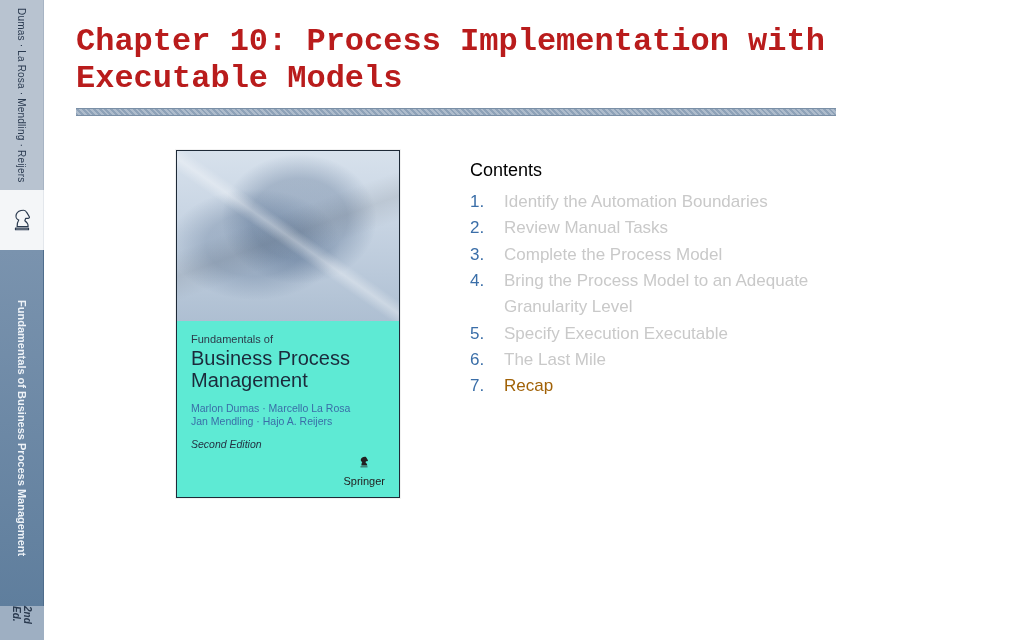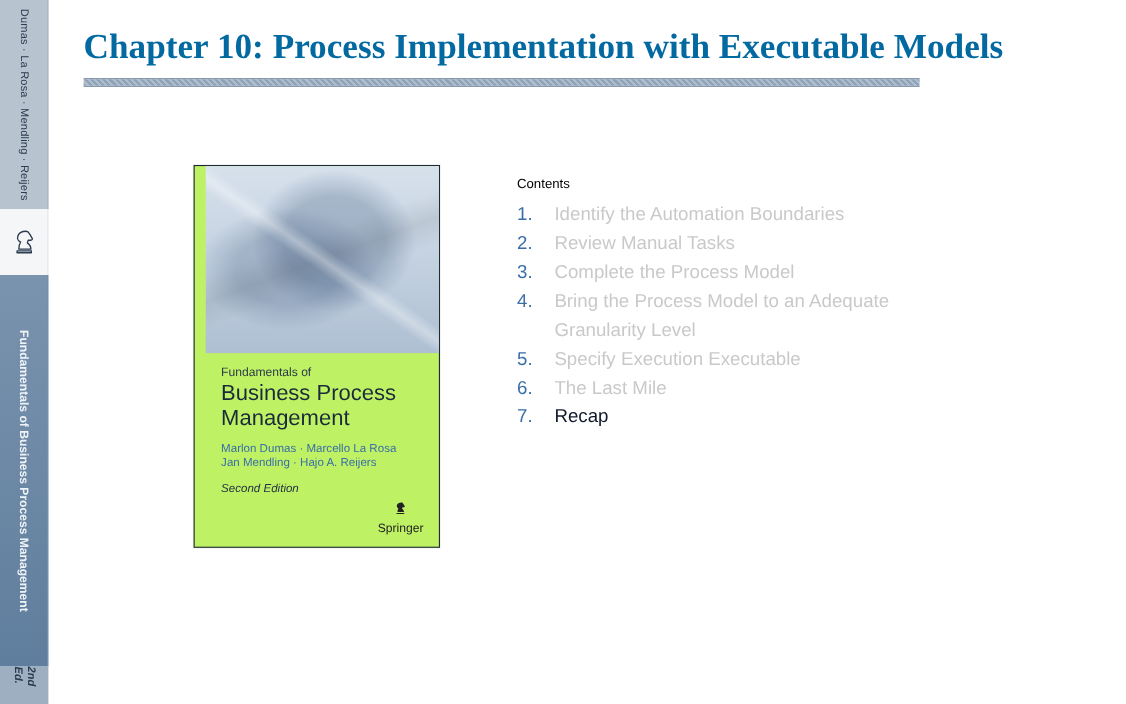--- a/index.html
+++ b/index.html
@@ -43,39 +43,38 @@
     display: flex; align-items: center; justify-content: center;
     writing-mode: vertical-rl; text-orientation: mixed;
     font-size: 10px; font-style: italic; color: #2a3a4f; font-weight: 600;
   }
 
   
   .header {
     position: absolute; left: 76px; top: 24px; right: 30px;
   }
   .title {
-    font-size: 32px; font-weight: 800; color: #0369a1; line-height: 1.15;
-    font-family: Liberation Serif, serif;
+    font-size: 32px; font-weight: 800; color: #b91c1c; line-height: 1.15;
+    font-family: Liberation Mono, monospace;
   }
   .hr-bar {
     margin-top: 10px; height: 8px; width: 760px;
     background: repeating-linear-gradient(45deg,#8ea2b8 0 2px,#aebccc 2px 4px);
     border-top: 1px solid #7a8fa6; border-bottom: 1px solid #7a8fa6;
   }
 
   
   .body { position: absolute; left: 76px; top: 150px; right: 40px; bottom: 20px; display: flex; gap: 70px; }
 
   
   .cover-wrap { margin-left: 100px; }
   .cover {
     width: 224px; height: 348px; border: 1px solid #1e2a38;
-    background: #bef264; display: flex; flex-direction: column;
+    background: #5eead4; display: flex; flex-direction: column;
     box-shadow: 0 0 0 1px rgba(0,0,0,.05);
-    padding-left: 10px;
   }
   .cover-image {
     height: 170px; width: 100%;
     background:
       radial-gradient(ellipse at 55% 40%, rgba(40,70,110,.25) 0 28%, transparent 45%),
       radial-gradient(ellipse at 35% 55%, rgba(40,70,110,.22) 0 24%, transparent 42%),
       linear-gradient(180deg,#d7e1ec 0%, #c6d3e2 45%, #aebfd2 100%);
     position: relative; overflow: hidden;
   }
   .cover-image::after{
@@ -92,29 +91,29 @@
   .cover-publisher{
     margin-top: auto; align-self: flex-end;
     font-size: 11px; color: #222; display: flex; align-items: center; gap: 6px; flex-direction: column;
   }
   .springer-horse {
     width: 14px; height: 14px;
   }
 
   
   .contents { flex: 1; padding-top: 10px; }
-  .contents-title { font-size: 12px; color: #000; margin-bottom: 8px; }
+  .contents-title { font-size: 18px; color: #000; margin-bottom: 8px; }
   .contents ol { list-style: none; }
   .contents li {
     display: flex; gap: 14px; font-size: 17px; line-height: 1.55;
     color: #c9c9c9;
   }
   .contents li .num { color: #3a6ea8; min-width: 20px; }
   .contents li .lbl { max-width: 390px; }
-  .contents li.active .lbl { color: #0f172a; }
+  .contents li.active .lbl { color: #a16207; }
 </style>
 </head>
 <body>
 
 <div class="slide">
 
   <div class="spine">
     <div class="spine-top">Dumas · La Rosa · Mendling · Reijers</div>
     <div class="spine-mid">
       <svg viewBox="0 0 64 64">

